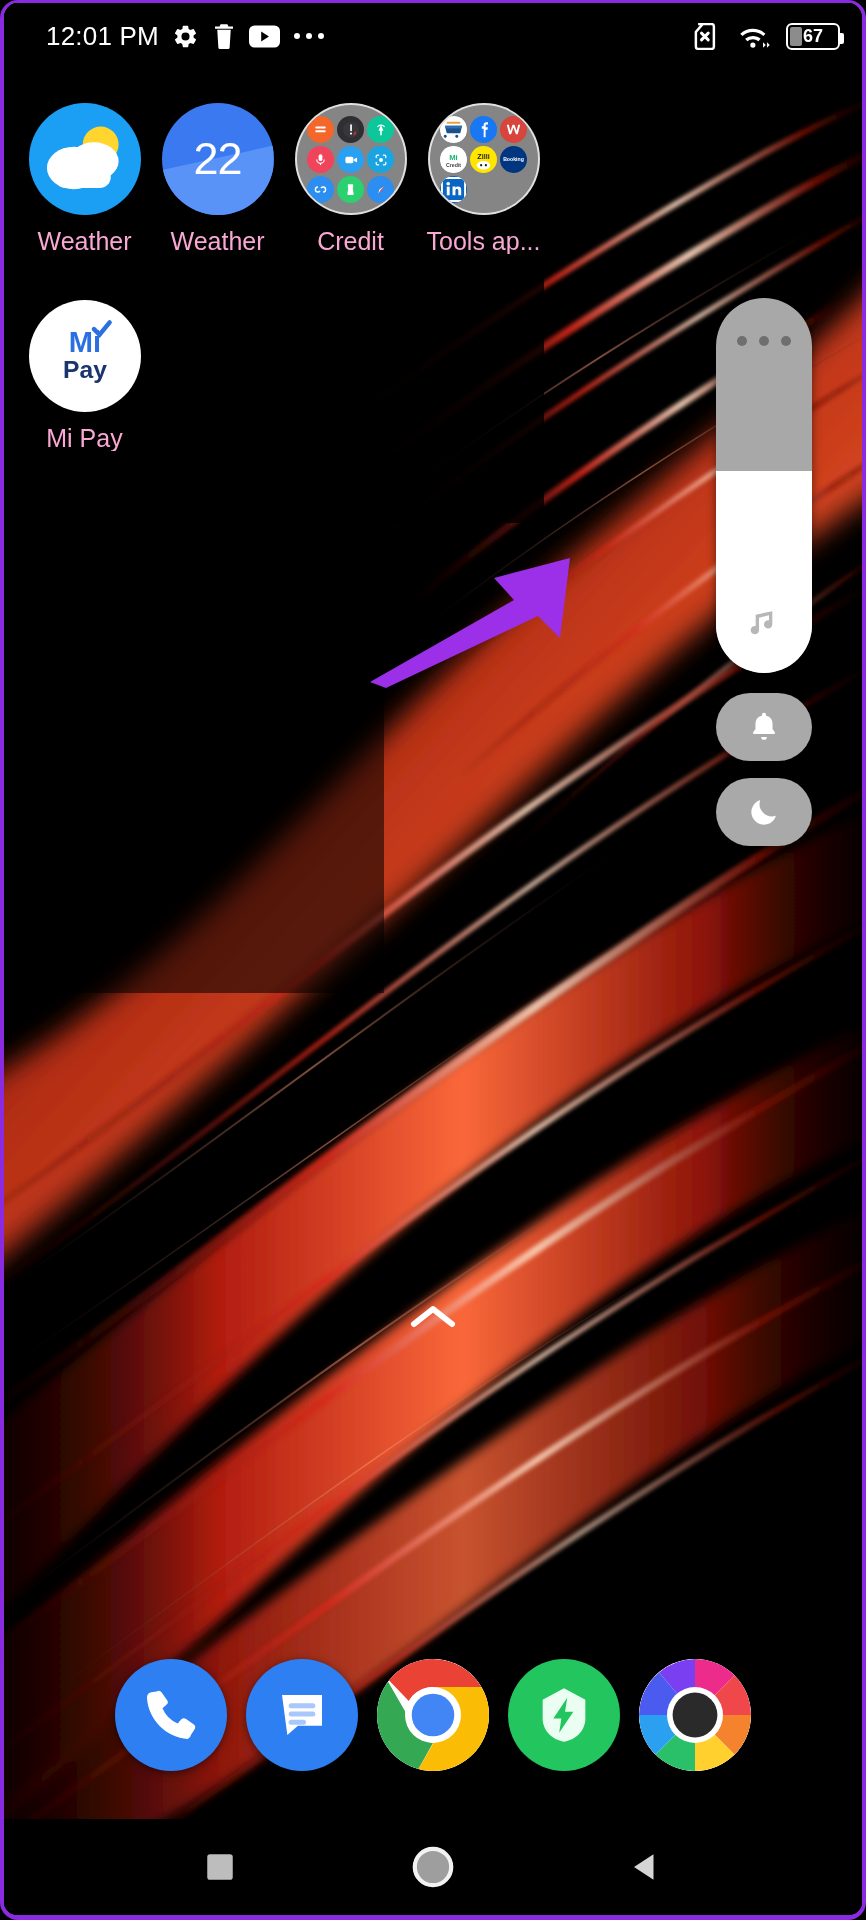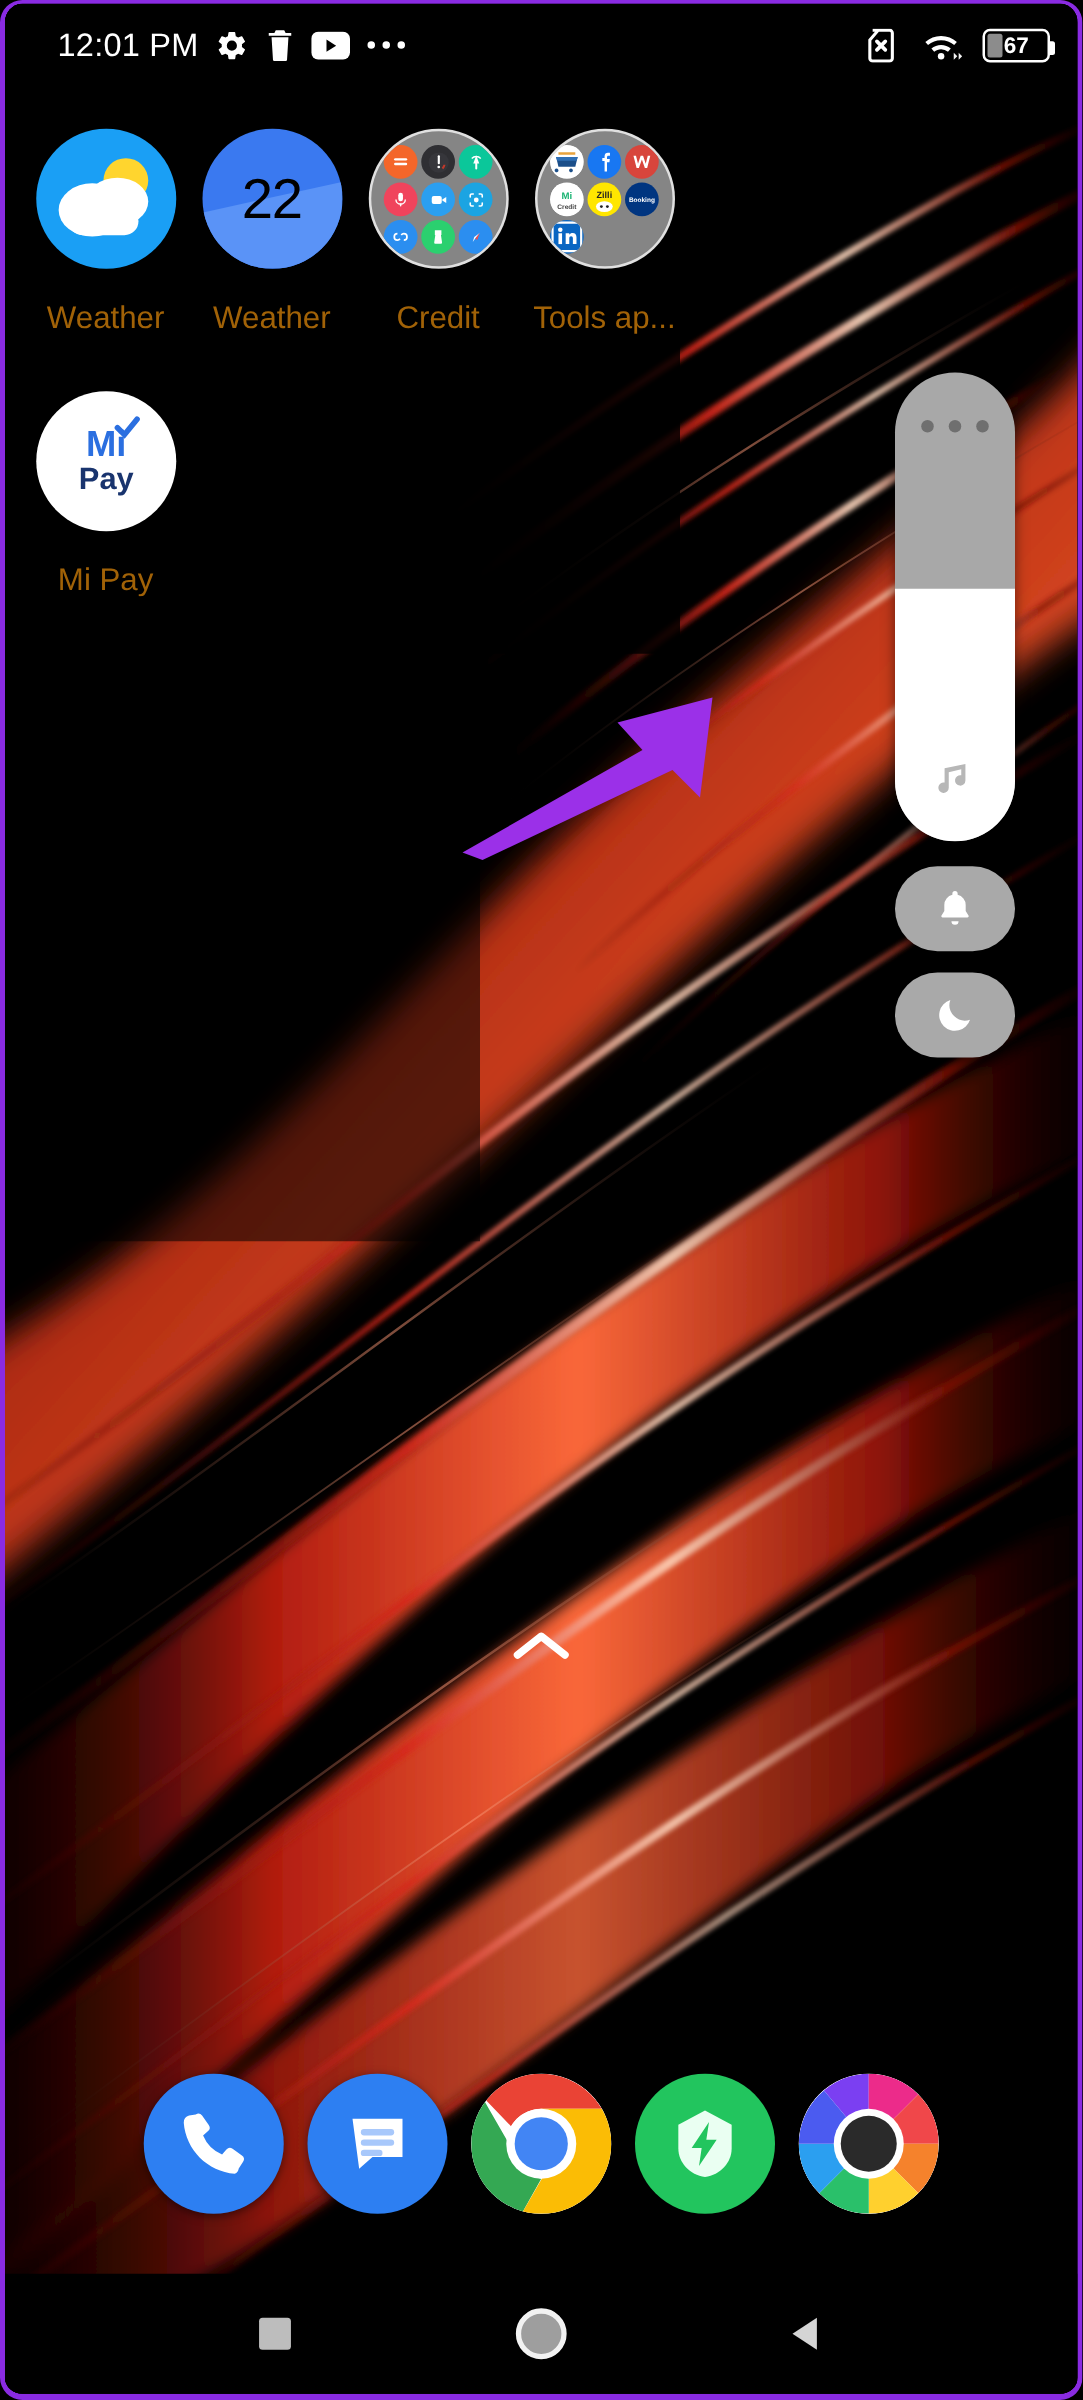--- a/index.html
+++ b/index.html
@@ -73,22 +73,22 @@
     display:flex; flex-direction:column; align-items:center;
     padding-top:14px;
   }
   .appicon {
     width:112px; height:112px; border-radius:50%;
     position:relative; overflow:hidden;
     display:flex; align-items:center; justify-content:center;
     box-shadow:0 2px 6px rgba(0,0,0,.45);
   }
   .applabel {
-    margin-top:27px;
-    color:#a16207; font-size:25px; line-height:1;
+    margin-top:14px;
+    color:#f9a8d4; font-size:25px; line-height:1;
     white-space:nowrap; overflow:hidden;
     text-shadow:0 1px 3px rgba(0,0,0,.9);
     max-width:131px; text-align:center;
   }
 
   
   .folder {
     background:rgba(215,215,215,.62);
     border:2px solid rgba(255,255,255,.75);
     display:grid;
@@ -317,21 +317,21 @@
             <rect x="23" y="56" width="50" height="20" rx="10" fill="#fff"></rect>
           </svg>
         </div>
         <div class="applabel">Weather</div>
       </div>
 
 
       <div class="appcell">
         <div class="appicon" style="background:#3a79f0">
           <div style="position:absolute;inset:0;background:#5a93f7;clip-path:polygon(0 60%,100% 38%,100% 100%,0 100%)"></div>
-          <span style="position:relative;color:#000000;font-size:45px;font-weight:500;letter-spacing:-1px;">22</span>
+          <span style="position:relative;color:#ffffff;font-size:45px;font-weight:500;letter-spacing:-1px;">22</span>
         </div>
         <div class="applabel">Weather</div>
       </div>
 
       <div class="appcell">
         <div class="appicon folder">
           <div class="mini" style="background:#f4662a">
             <svg width="15" height="15" viewBox="0 0 20 20" fill="#fff">
                 <rect x="3" y="6" width="14" height="2.6" rx="1.3"></rect>
                 <rect x="3" y="11" width="14" height="2.6" rx="1.3"></rect>

